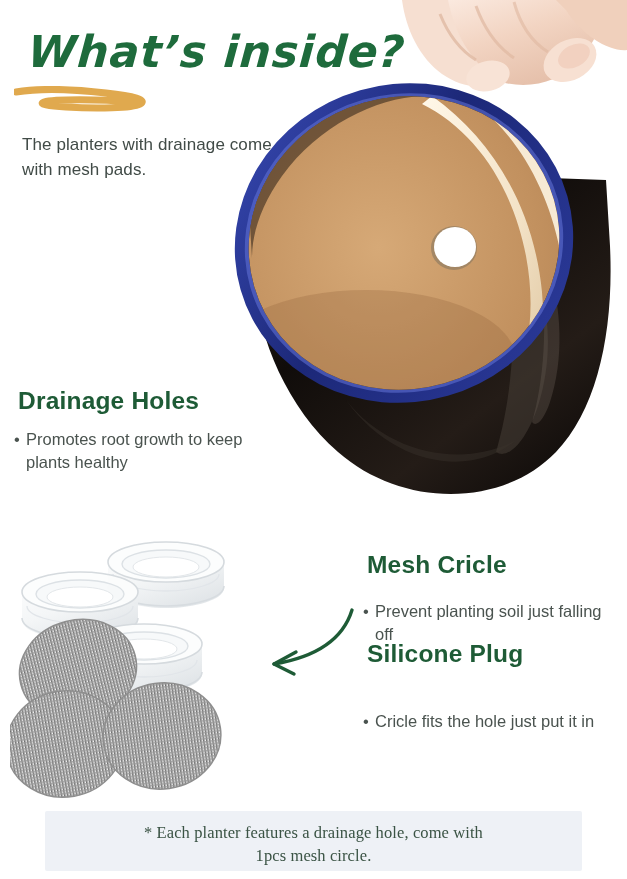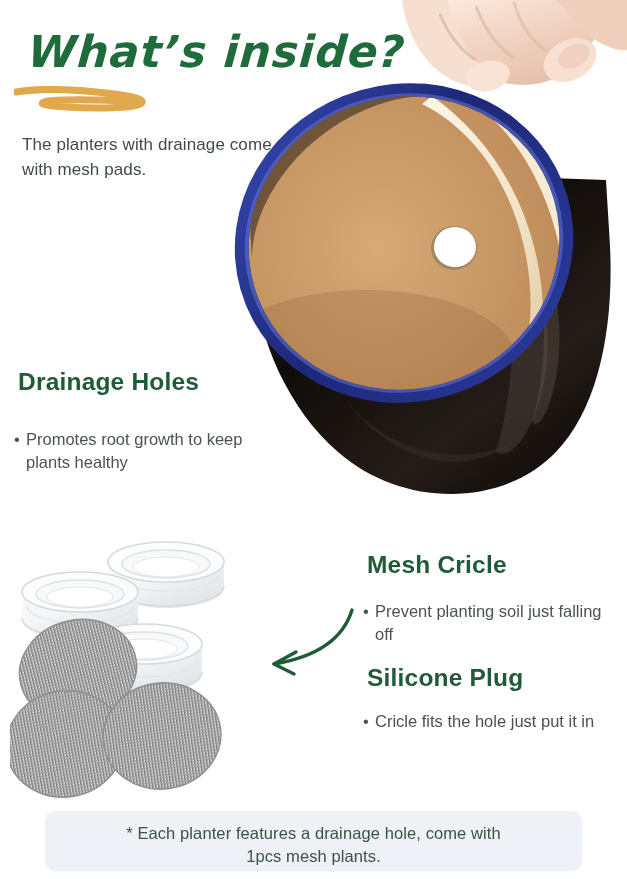--- a/index.html
+++ b/index.html
@@ -79,27 +79,27 @@
     position: absolute;
     left: 0;
     top: 0;
     color: #4A534F;
   }
   .sec-body .btext {
     display: block;
     padding-left: 12px;
   }
 
-  #drainage-head { left: 18px;  top: 368px; }
+  #drainage-head { left: 18px;  top: 387px; }
   #drainage-body { left: 14px;  top: 428px; width: 230px; }
 
   #mesh-head     { left: 367px; top: 551px; }
   #mesh-body     { left: 363px; top: 600px; width: 245px; }
 
-  #plug-head     { left: 367px; top: 664px; }
+  #plug-head     { left: 367px; top: 640px; }
   #plug-body     { left: 363px; top: 710px; width: 252px; }
 
   
   .parts {
     position: absolute;
     left: 10px;
     top: 528px;
     width: 350px;
     height: 272px;
   }
@@ -114,21 +114,22 @@
   }
 
   
   .footer {
     position: absolute;
     left: 45px;
     top: 811px;
     width: 537px;
     height: 60px;
     background: #EEF1F6;
-    border-radius: 10px;
+    border-radius: 2px;
+    font-family: Liberation Serif, serif;
   }
   .footer-text {
     position: absolute;
     left: 0;
     top: 11px;
     width: 537px;
     text-align: center;
     font-size: 16.5px;
     line-height: 1.38;
     color: #3A5344;
@@ -303,17 +304,17 @@
 
   <div class="sec-head" id="plug-head">Silicone Plug</div>
   <div class="sec-body" id="plug-body">
     <span class="bullet">•</span>
     <span class="btext">Cricle fits the hole just put it in</span>
   </div>
 
   <div class="footer">
     <div class="footer-text">
       <span>* Each planter features a drainage hole, come with</span><br>
-      <span>1pcs mesh plants.</span>
+      <span>1pcs mesh circle.</span>
     </div>
   </div>
 
 </div>
 
 </body></html>

